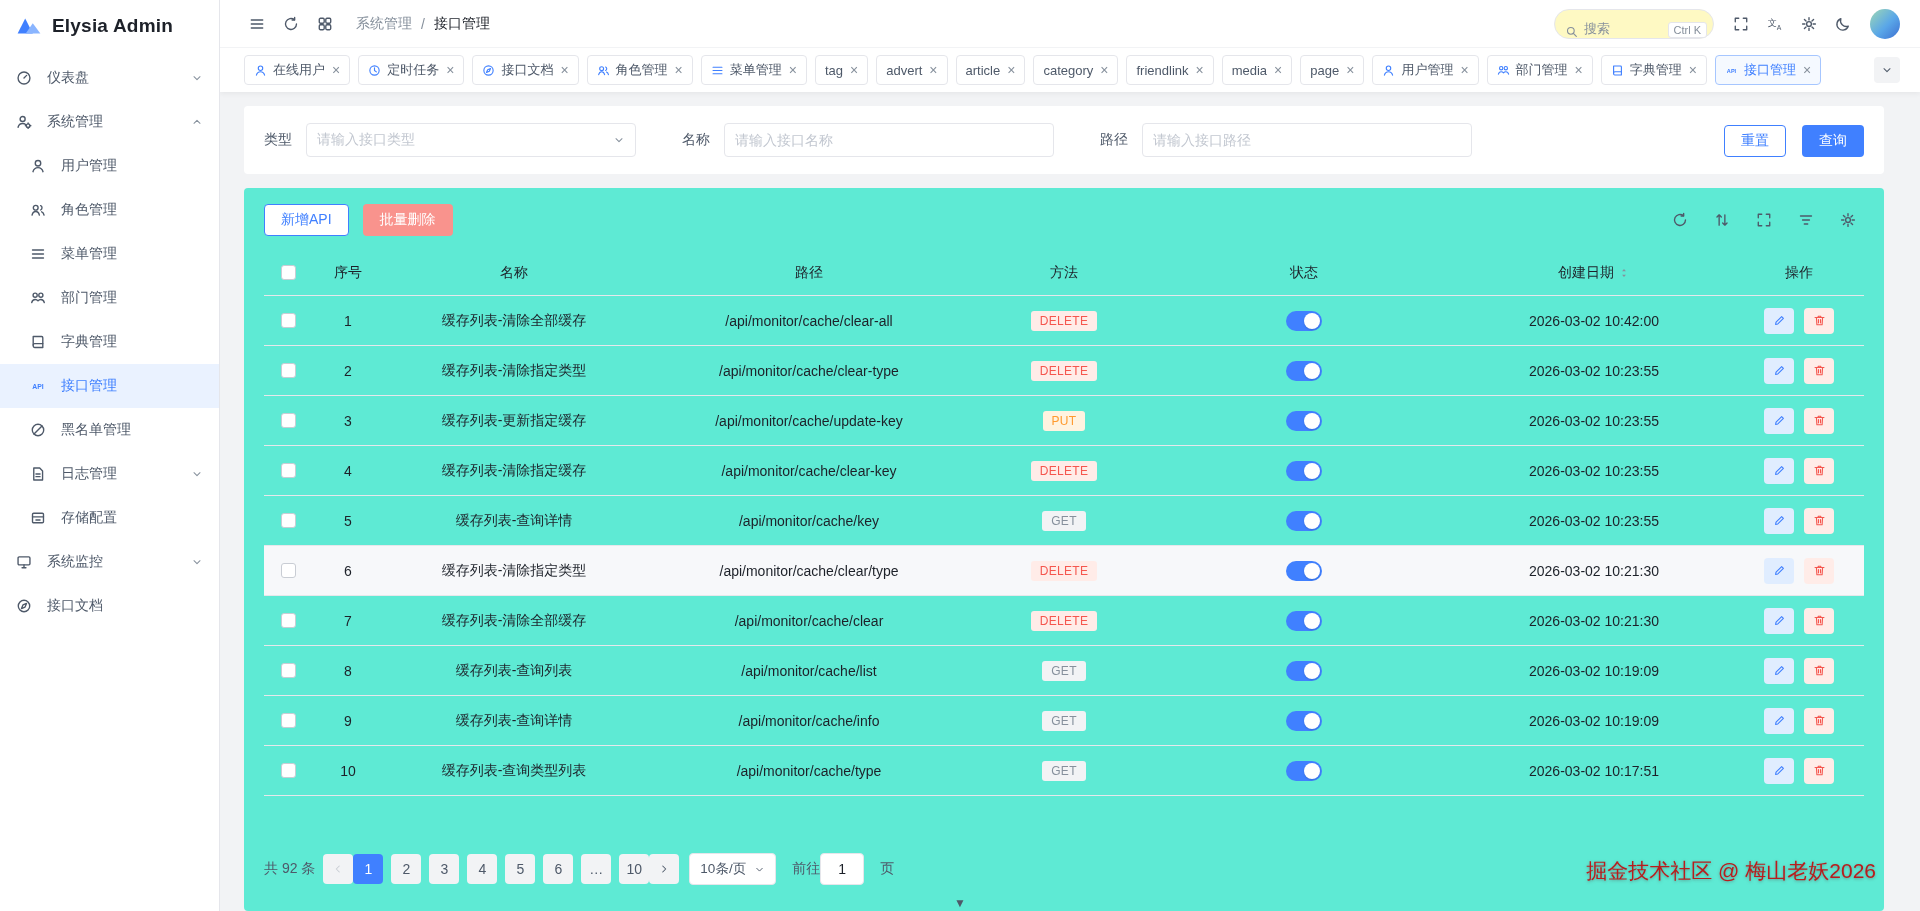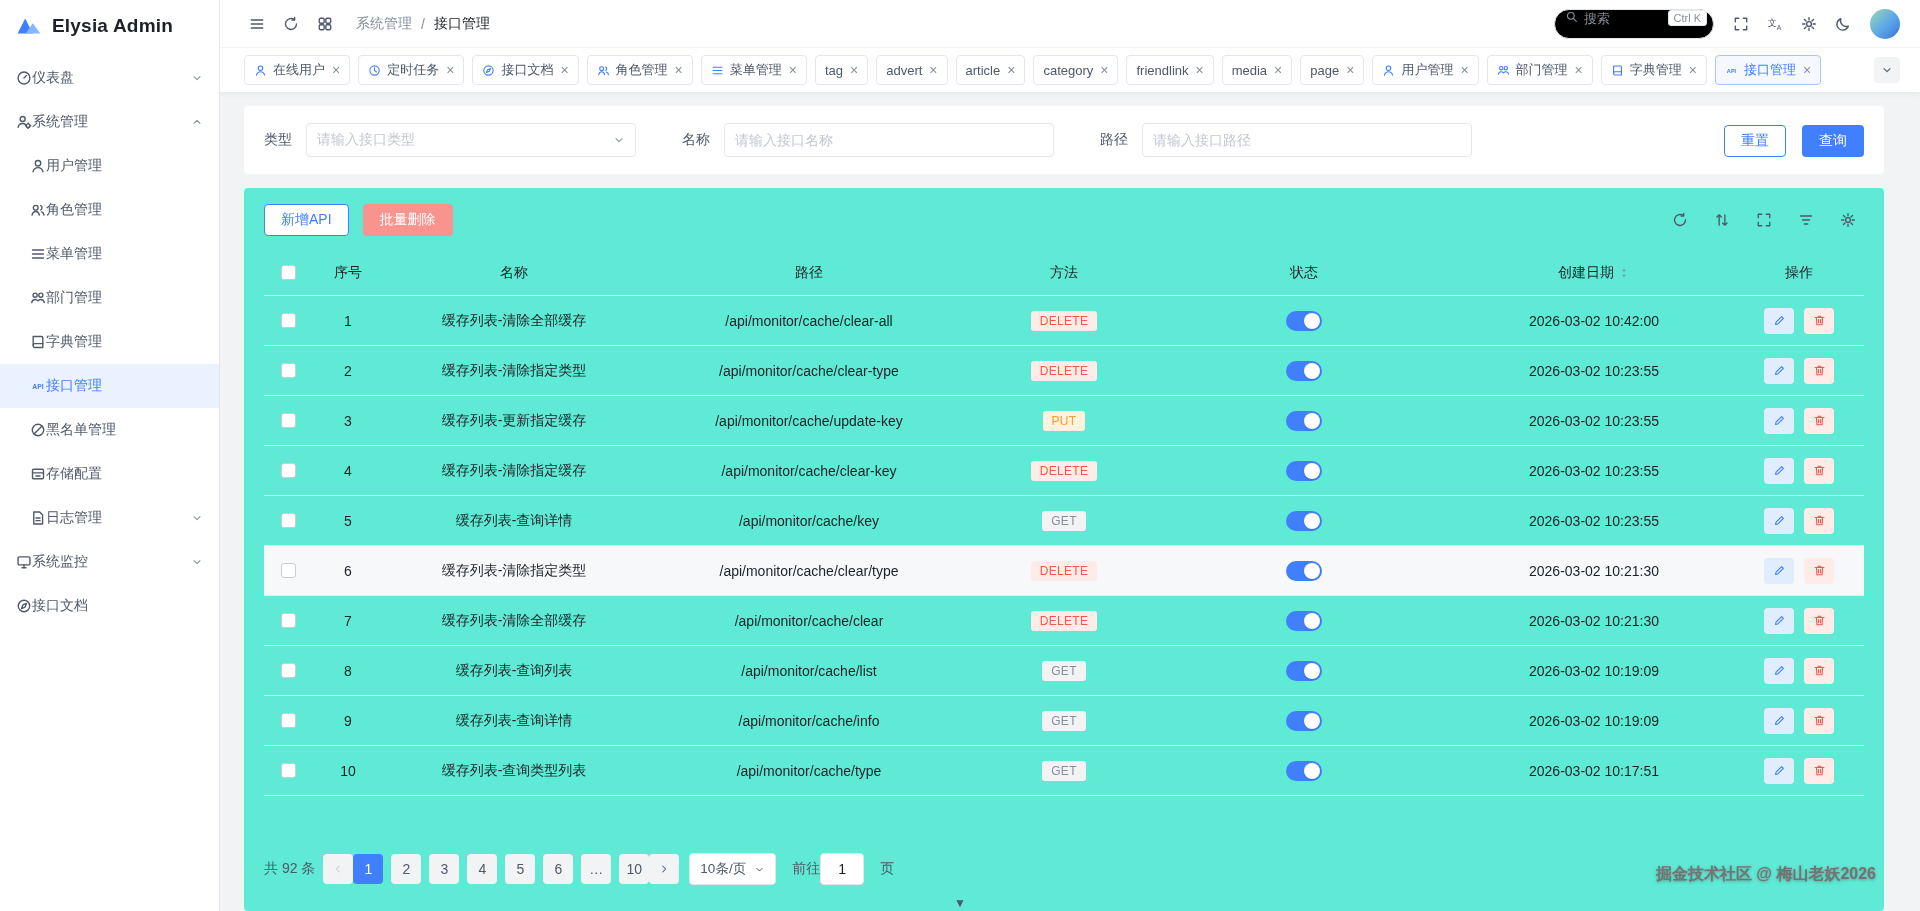--- a/index.html
+++ b/index.html
@@ -7,38 +7,38 @@
   html,body{width:1920px;height:911px;overflow:hidden}
   body{font-family:"Liberation Sans","DejaVu Sans",sans-serif;font-size:14px;color:#1d2129;background:#f2f3f5;display:flex}
   .icon{display:inline-flex;align-items:center;justify-content:center;line-height:1}
   .icon svg{width:16px;height:16px;fill:none;stroke:currentColor;stroke-width:1.2;stroke-linecap:round;stroke-linejoin:round}
 
   
   .sidebar{width:220px;background:#fff;border-right:1px solid #e5e6eb;display:flex;flex-direction:column;flex-shrink:0;z-index:3}
   .logo{height:52px;display:flex;align-items:center;gap:10px;padding:0 16px;cursor:pointer}
   .logo-title{font-size:19px;font-weight:bold;color:#1d2129;letter-spacing:.2px}
   .side-menu{flex:1;padding:4px 0;overflow:hidden}
-  .side-item{height:44px;display:flex;align-items:center;gap:0;padding:0 16px;color:#4e5969;cursor:pointer;font-size:14px}
+  .side-item{height:44px;display:flex;align-items:center;gap:15px;padding:0 16px;color:#4e5969;cursor:pointer;font-size:14px}
   .side-item .icon{color:#4e5969}
   .side-item.child{padding-left:30px}
   .side-item.active{background:#eaf2ff;color:#4080ff}
   .side-item.active .icon{color:#4080ff}
   .side-item .chev{margin-left:auto;color:#86909c}
   .side-item .chev svg{width:12px;height:12px}
 
   
   .main{flex:1;display:flex;flex-direction:column;min-width:0}
   .header-wrap{background:#fff;box-shadow:0 2px 5px rgba(0,0,0,.05);z-index:2}
   .topbar{height:48px;display:flex;align-items:center;padding:0 20px 0 22px;gap:4px;border-bottom:1px solid #f2f3f5}
   .row-icons{display:inline-flex;align-items:center;gap:4px}
   .top-icon{width:30px;height:30px;border-radius:4px;display:inline-flex;align-items:center;justify-content:center;color:#4e5969;cursor:pointer}
   .breadcrumb{display:flex;align-items:center;gap:9px;margin-left:12px;color:#86909c;font-size:14px}
   .breadcrumb .current{color:#1d2129}
   .top-right{margin-left:auto;display:flex;align-items:center;gap:12px}
-  .search-pill{width:160px;height:30px;background:#000000;border:1px solid #e5e6eb;border-radius:15px;display:flex;align-items:flex-start;gap:6px;padding:0 6px 0 10px;color:#86909c;cursor:pointer}
+  .search-pill{width:160px;height:30px;background:#fef9c3;border:1px solid #e5e6eb;border-radius:15px;display:flex;align-items:flex-end;gap:6px;padding:0 6px 0 10px;color:#86909c;cursor:pointer}
   .search-pill .icon svg{width:13px;height:13px}
   .search-text{font-size:13px;flex:1}
   .kbd{font-size:11px;background:#fff;border:1px solid #e5e6eb;border-radius:3px;padding:1px 5px;color:#86909c;white-space:nowrap}
   .avatar{width:30px;height:30px;border-radius:50%;background:linear-gradient(135deg,#9fd8b4 0%,#5aa7e8 55%,#3c6fd1 100%);cursor:pointer;flex-shrink:0}
 
   
   .tabbar{height:44px;display:flex;align-items:center;padding:0 20px 0 24px}
   .tabs{display:flex;gap:8px;overflow:hidden;flex:1}
   .tab{height:30px;display:inline-flex;align-items:center;gap:6px;padding:0 9px;background:#fff;border:1px solid #e5e6eb;border-radius:4px;color:#4e5969;font-size:13px;cursor:pointer;flex-shrink:0;white-space:nowrap}
   .tab .icon{color:#4080ff}
@@ -100,21 +100,21 @@
   .page-btn{min-width:30px;height:30px;padding:0 4px;border-radius:4px;display:inline-flex;align-items:center;justify-content:center;cursor:pointer;color:#4e5969;background:#f2f3f5}
   .page-btn.active{background:#4080ff;color:#fff}
   .page-btn.arrow svg{width:12px;height:12px}
   .page-btn.prev{color:#c9cdd4}
   .size-select{height:32px;border:1px solid #e5e6eb;border-radius:4px;padding:0 10px;display:inline-flex;align-items:center;gap:8px;cursor:pointer;margin-left:10px;font-size:13.5px;background:#fff}
   .size-select .caret svg{width:11px;height:11px}
   .goto-label{margin-left:16px}
   .goto-input{width:44px;height:32px;border:1px solid #e5e6eb;border-radius:4px;text-align:center;font-size:14px;color:#1d2129;outline:none;font-family:inherit;background:#fff}
 
   
-  .watermark{position:fixed;right:44px;bottom:26px;color:#737373;font-weight:bold;font-size:16px;text-shadow:0 1px 3px rgba(90,90,90,.55);pointer-events:none;z-index:5}
+  .watermark{position:fixed;right:44px;bottom:26px;color:#b91c1c;font-weight:normal;font-size:21px;text-shadow:0 1px 3px rgba(90,90,90,.55);pointer-events:none;z-index:5}
   .scroll-hint{position:fixed;left:50%;bottom:1px;transform:translateX(-50%);color:#4e5969;font-size:12px;cursor:pointer;z-index:5}
 </style>
 </head>
 <body>
 
 <div class="sidebar">
   <div class="logo">
     <span class="icon">
       <svg viewBox="0 0 24 24" style="width:26px;height:26px">
         <path d="M8.5 5L15.5 19H1.5z" fill="#4080ff" stroke="none"></path>
@@ -213,39 +213,39 @@
           <svg viewBox="0 0 14 14">
             <circle cx="7" cy="7" r="5"></circle>
             <path d="M3.5 10.5l7-7"></path>
           </svg>
         </span>
         <span>黑名单管理</span>
       </div>
       <div class="side-item child">
         <span class="icon">
           <svg viewBox="0 0 14 14">
+            <path d="M3.3 1.8h5.2L11 4.3v7.9H3.3z"></path>
+            <path d="M5.2 7h3.6M5.2 9.3h3.6"></path>
+          </svg>
+        </span>
+        <span>日志管理</span>
+        <span class="chev icon">
+          <svg viewBox="0 0 14 14">
+            <path d="M3.5 5.5L7 9l3.5-3.5"></path>
+          </svg>
+        </span>
+      </div>
+      <div class="side-item child">
+        <span class="icon">
+          <svg viewBox="0 0 14 14">
             <rect x="2.2" y="2.8" width="9.6" height="8.4" rx="1"></rect>
             <path d="M2.2 6h9.6M5.2 8.8h3.6"></path>
           </svg>
         </span>
         <span>存储配置</span>
-      </div>
-      <div class="side-item child">
-        <span class="icon">
-          <svg viewBox="0 0 14 14">
-            <path d="M3.3 1.8h5.2L11 4.3v7.9H3.3z"></path>
-            <path d="M5.2 7h3.6M5.2 9.3h3.6"></path>
-          </svg>
-        </span>
-        <span>日志管理</span>
-        <span class="chev icon">
-          <svg viewBox="0 0 14 14">
-            <path d="M3.5 5.5L7 9l3.5-3.5"></path>
-          </svg>
-        </span>
       </div>
       <div class="side-item">
         <span class="icon">
           <svg viewBox="0 0 14 14">
             <rect x="1.8" y="2.5" width="10.4" height="7" rx="1"></rect>
             <path d="M5.3 12h3.4M7 9.5V12"></path>
           </svg>
         </span>
         <span>系统监控</span>
         <span class="chev icon">

